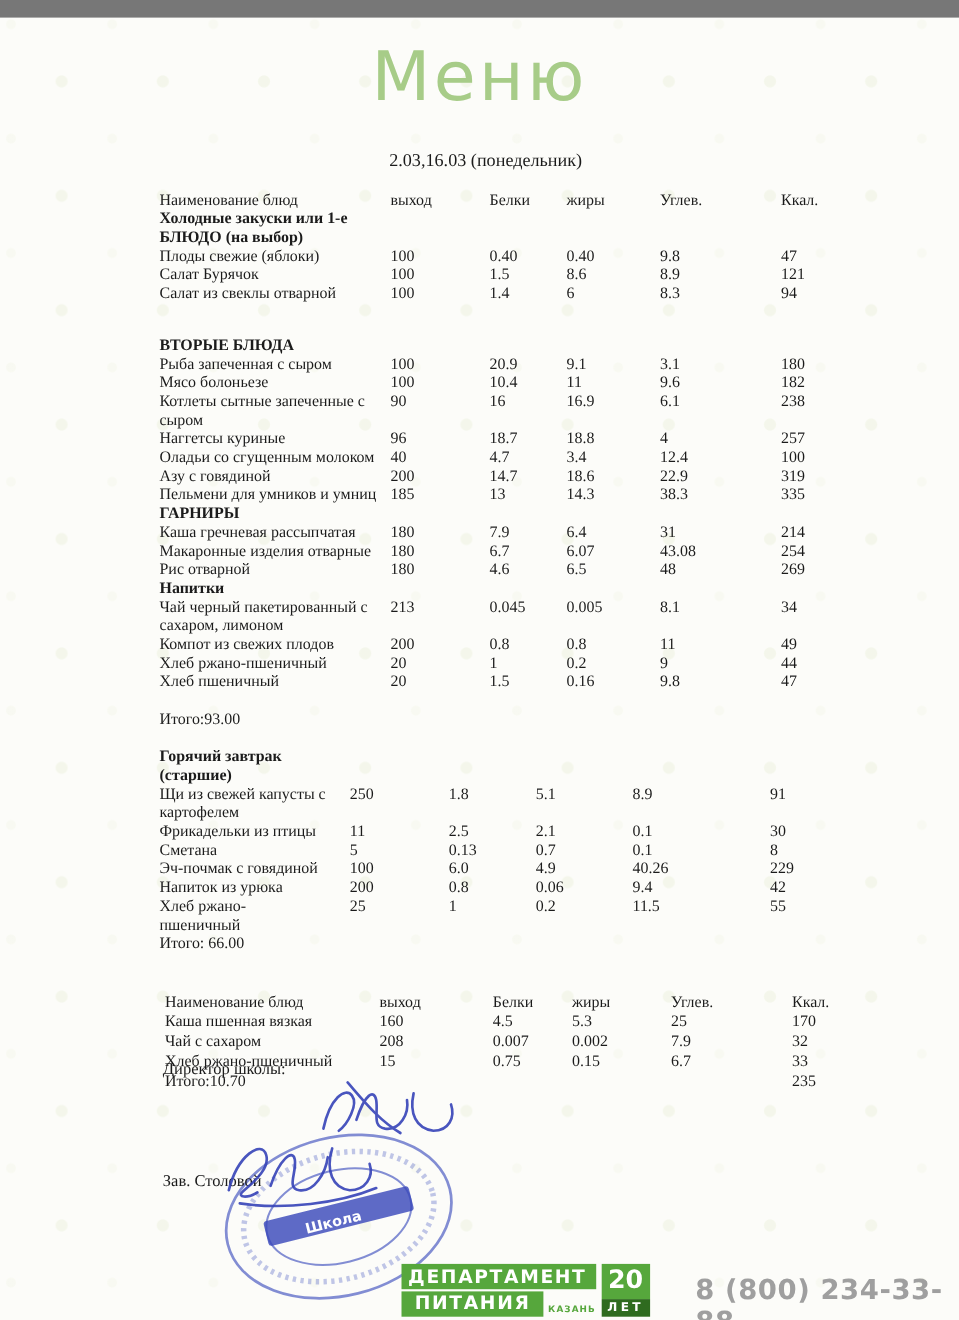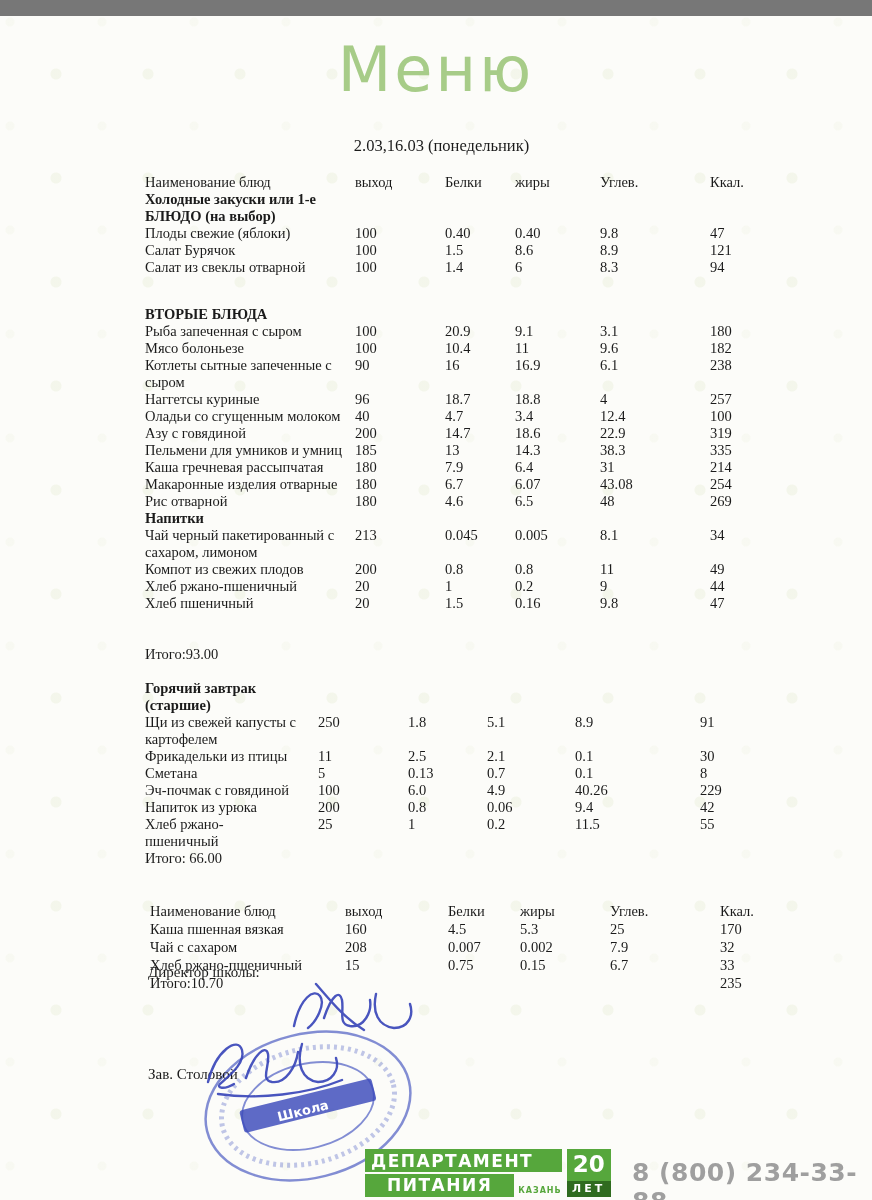--- a/index.html
+++ b/index.html
@@ -41,21 +41,21 @@
   .sig2{left:198px;top:1008px;}
   .stamp{position:absolute;left:190px;top:1002px;z-index:2;}
   .logo{
     position:absolute;left:365px;top:1133px;display:flex;gap:5px;align-items:stretch;
     font-family:"DejaVu Sans", sans-serif;z-index:5;
   }
   .logo-line1{background:#56a73c;color:#fff;font-weight:bold;font-size:17px;
     letter-spacing:1.5px;padding:2px 6px 1px;}
   .logo-line2{display:flex;align-items:flex-end;gap:4px;margin-top:2px;}
   .logo-pit{background:#56a73c;color:#fff;font-weight:bold;font-size:17px;
-    letter-spacing:1.5px;padding:1px 22px 2px;}
+    letter-spacing:1.5px;padding:1px 12px 2px;}
   .logo-city{color:#56a73c;font-size:8px;font-weight:bold;letter-spacing:1px;padding-bottom:2px;}
   .logo-badge{width:44px;display:flex;flex-direction:column;}
   .badge-num{background:#56a73c;color:#fff;font-size:23px;font-weight:bold;
     text-align:center;line-height:30px;flex:1;}
   .badge-let{background:#2f6b1f;color:#fff;font-size:11px;font-weight:bold;
     text-align:center;letter-spacing:3px;line-height:16px;}
   .phone-block{position:absolute;left:632px;top:1142px;font-family:"DejaVu Sans", sans-serif;z-index:5;}
   .phone-number{font-size:25px;font-weight:bold;color:#9f9f9f;letter-spacing:0.5px;}
 </style>
 </head>
@@ -166,20 +166,28 @@
         <div class="c num">319</div>
       </div>
       <div class="trow">
         <div class="c name">Пельмени для умников и умниц</div>
         <div class="c num">185</div>
         <div class="c num">13</div>
         <div class="c num">14.3</div>
         <div class="c num">38.3</div>
         <div class="c num">335</div>
       </div>
+      <div class="trow sec">
+        <div class="c name">ГАРНИРЫ</div>
+        <div class="c num"></div>
+        <div class="c num"></div>
+        <div class="c num"></div>
+        <div class="c num"></div>
+        <div class="c num"></div>
+      </div>
       <div class="trow">
         <div class="c name">Каша гречневая рассыпчатая</div>
         <div class="c num">180</div>
         <div class="c num">7.9</div>
         <div class="c num">6.4</div>
         <div class="c num">31</div>
         <div class="c num">214</div>
       </div>
       <div class="trow">
         <div class="c name">Макаронные изделия  отварные</div>

